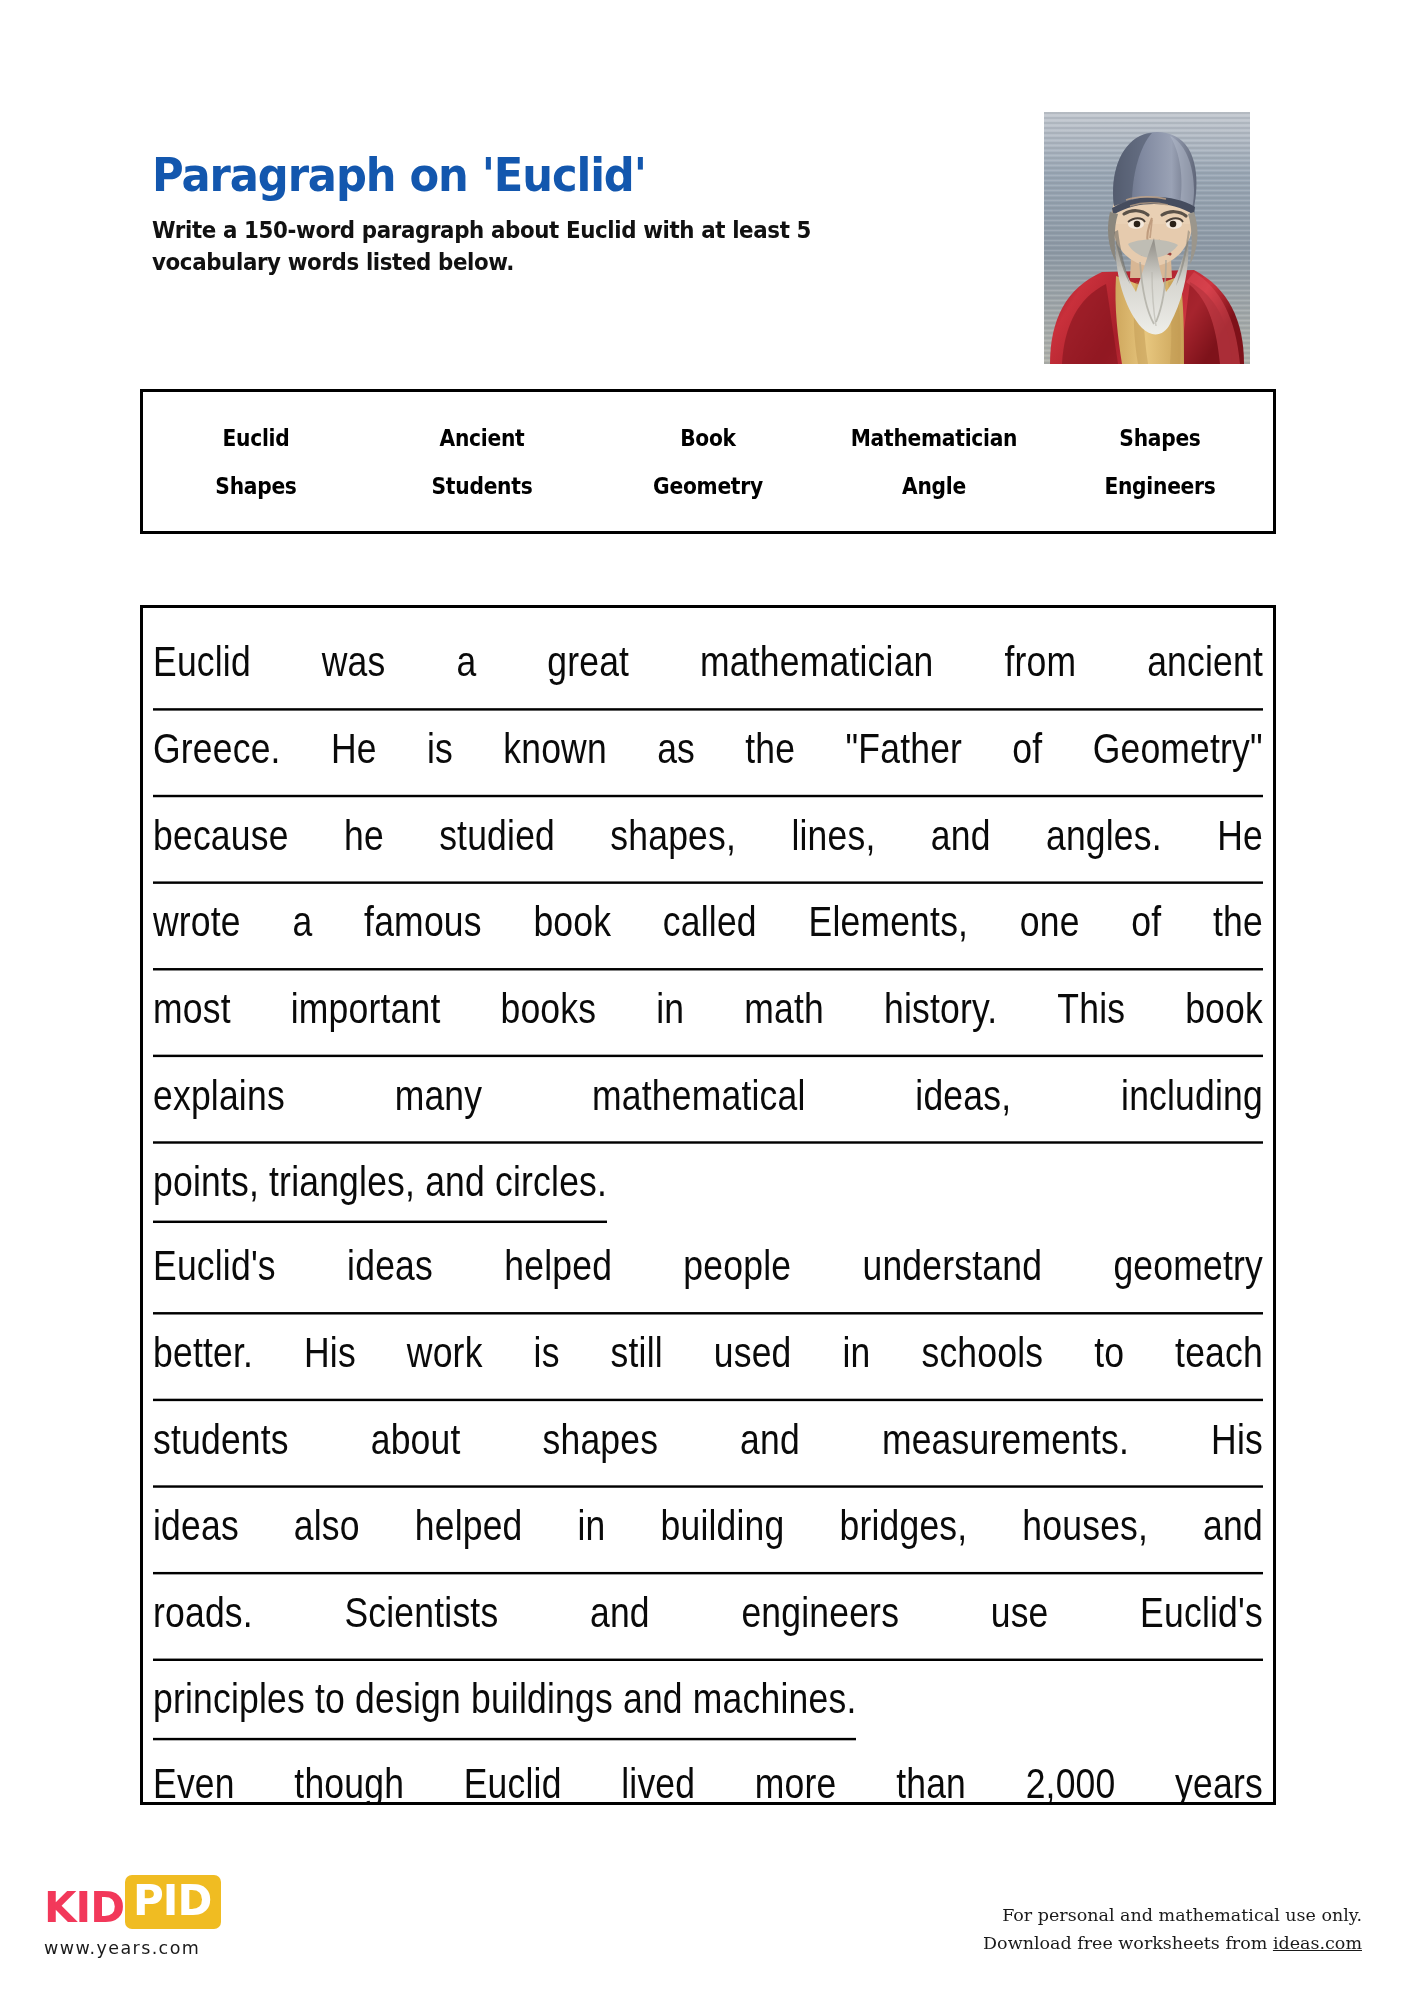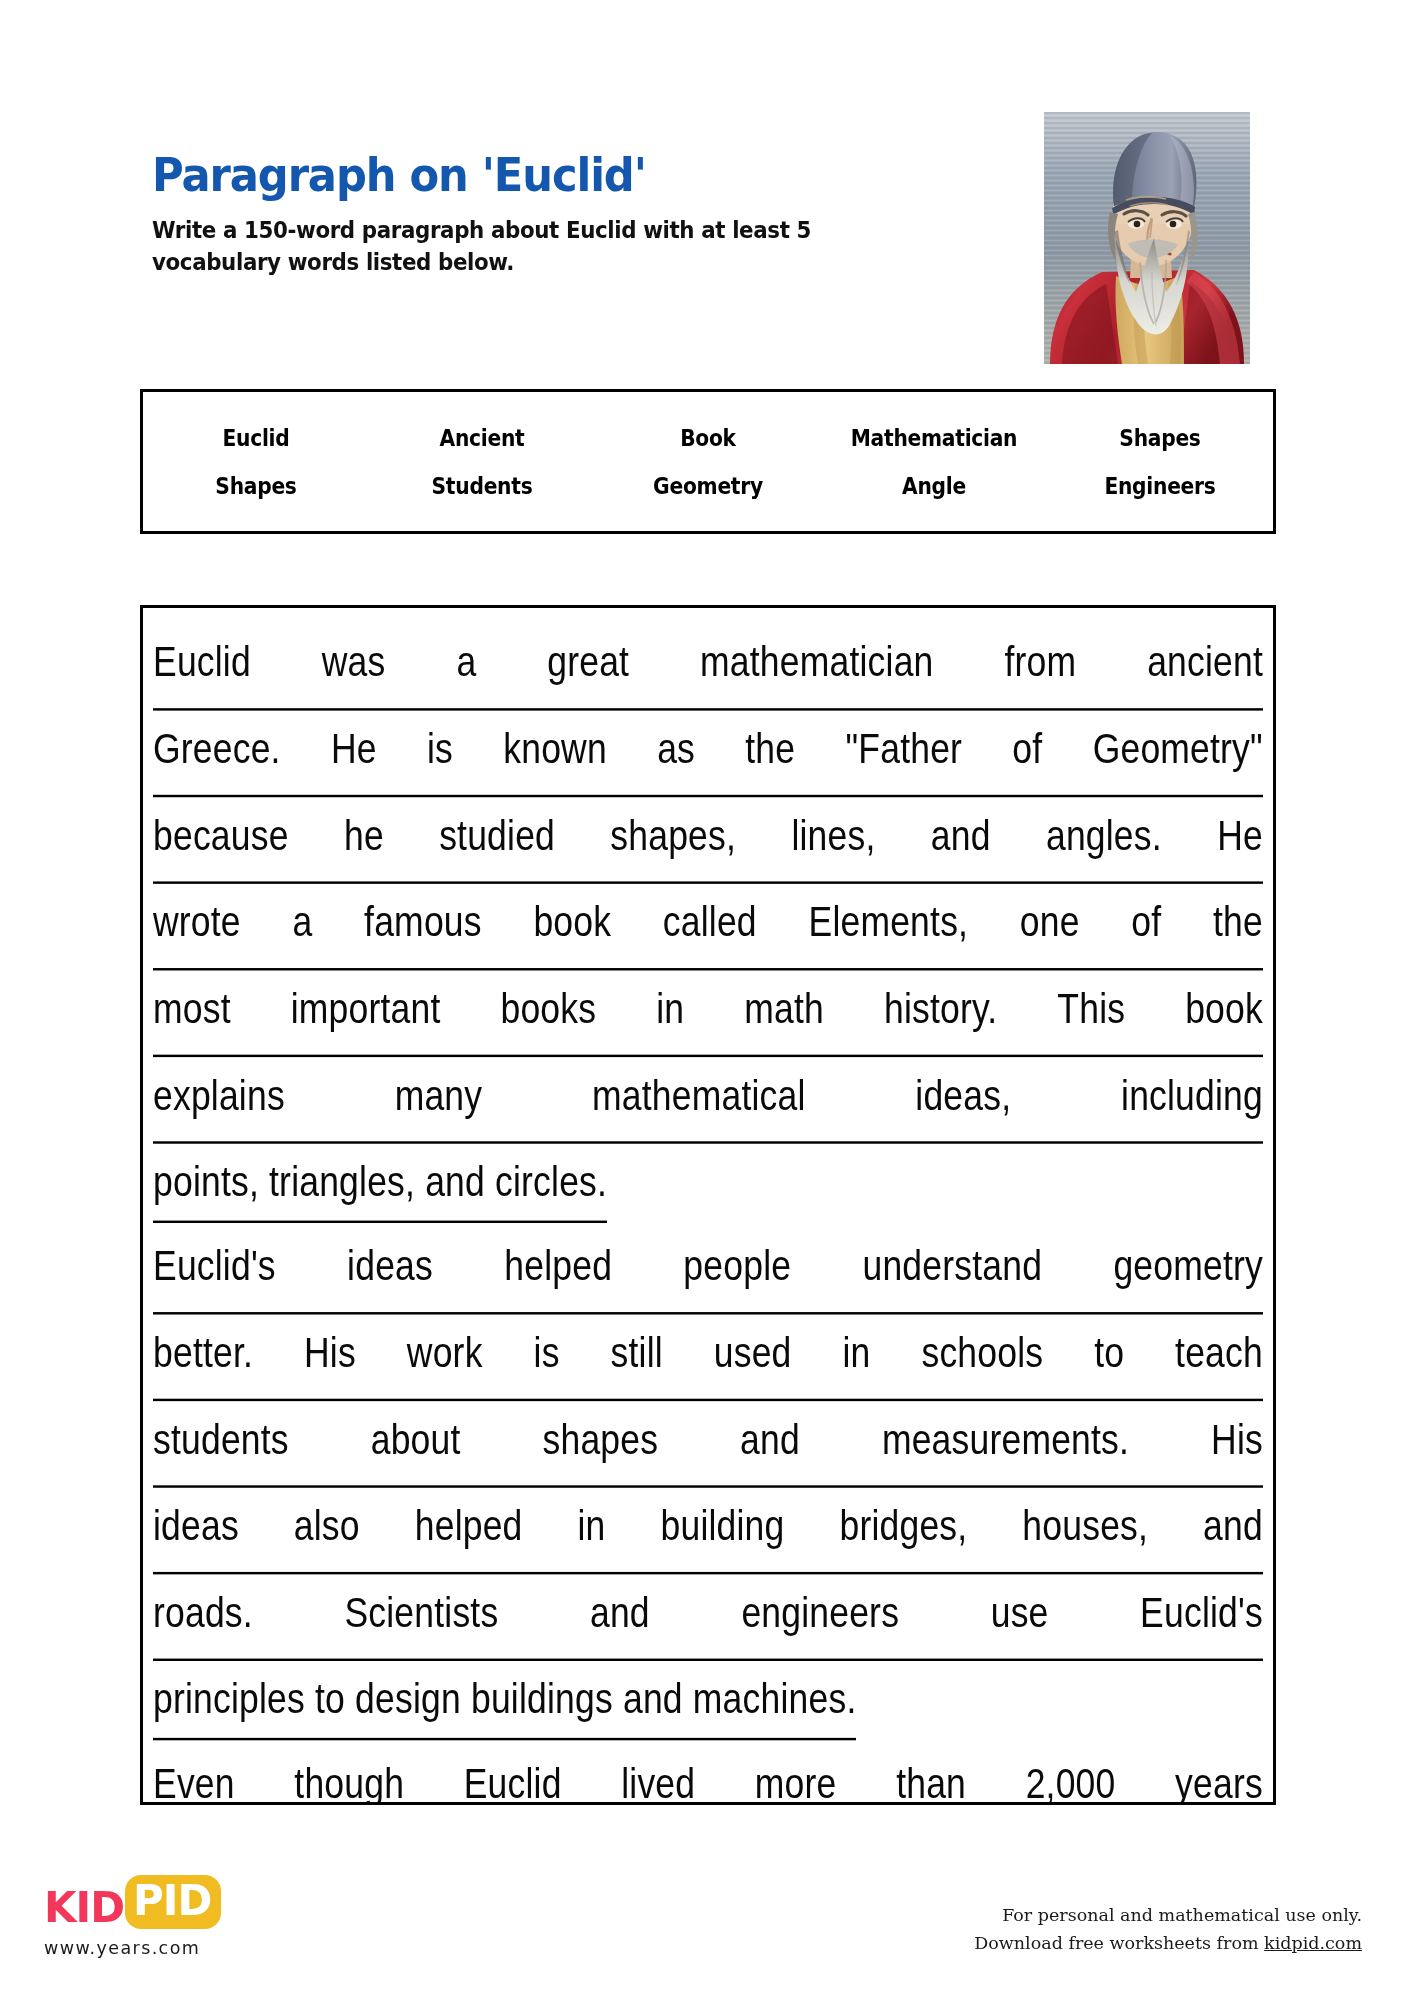--- a/index.html
+++ b/index.html
@@ -146,21 +146,21 @@
     font-size: 42px;
     line-height: 1;
   }
   .logo-kid {
     color: #f2385a;
     letter-spacing: -1px;
   }
   .logo-pid-wrap {
     background: #f0bc22;
     color: #ffffff;
-    border-radius: 16px;
+    border-radius: 7px;
     padding: 5px 10px 7px 8px;
     margin-left: 1px;
     letter-spacing: -1px;
   }
   .logo-url {
     font-family: "DejaVu Sans", sans-serif;
     font-size: 17.5px;
     color: #1a1a1a;
     letter-spacing: 1.4px;
     margin-top: 9px;
@@ -430,14 +430,14 @@
 <div class="footer-logo">
   <div class="logo-mark">
     <span class="logo-kid">KID</span>
     <span class="logo-pid-wrap">PID</span>
   </div>
   <div class="logo-url">www.years.com</div>
 </div>
 
 <div class="footer-note">
   <div>For personal and mathematical use only.</div>
-  <div><span>Download free worksheets from </span><span class="link">kidpid.com</span></div>
+  <div><span>Download free worksheets from </span><span class="link">ideas.com</span></div>
 </div>
 
 </body></html>

